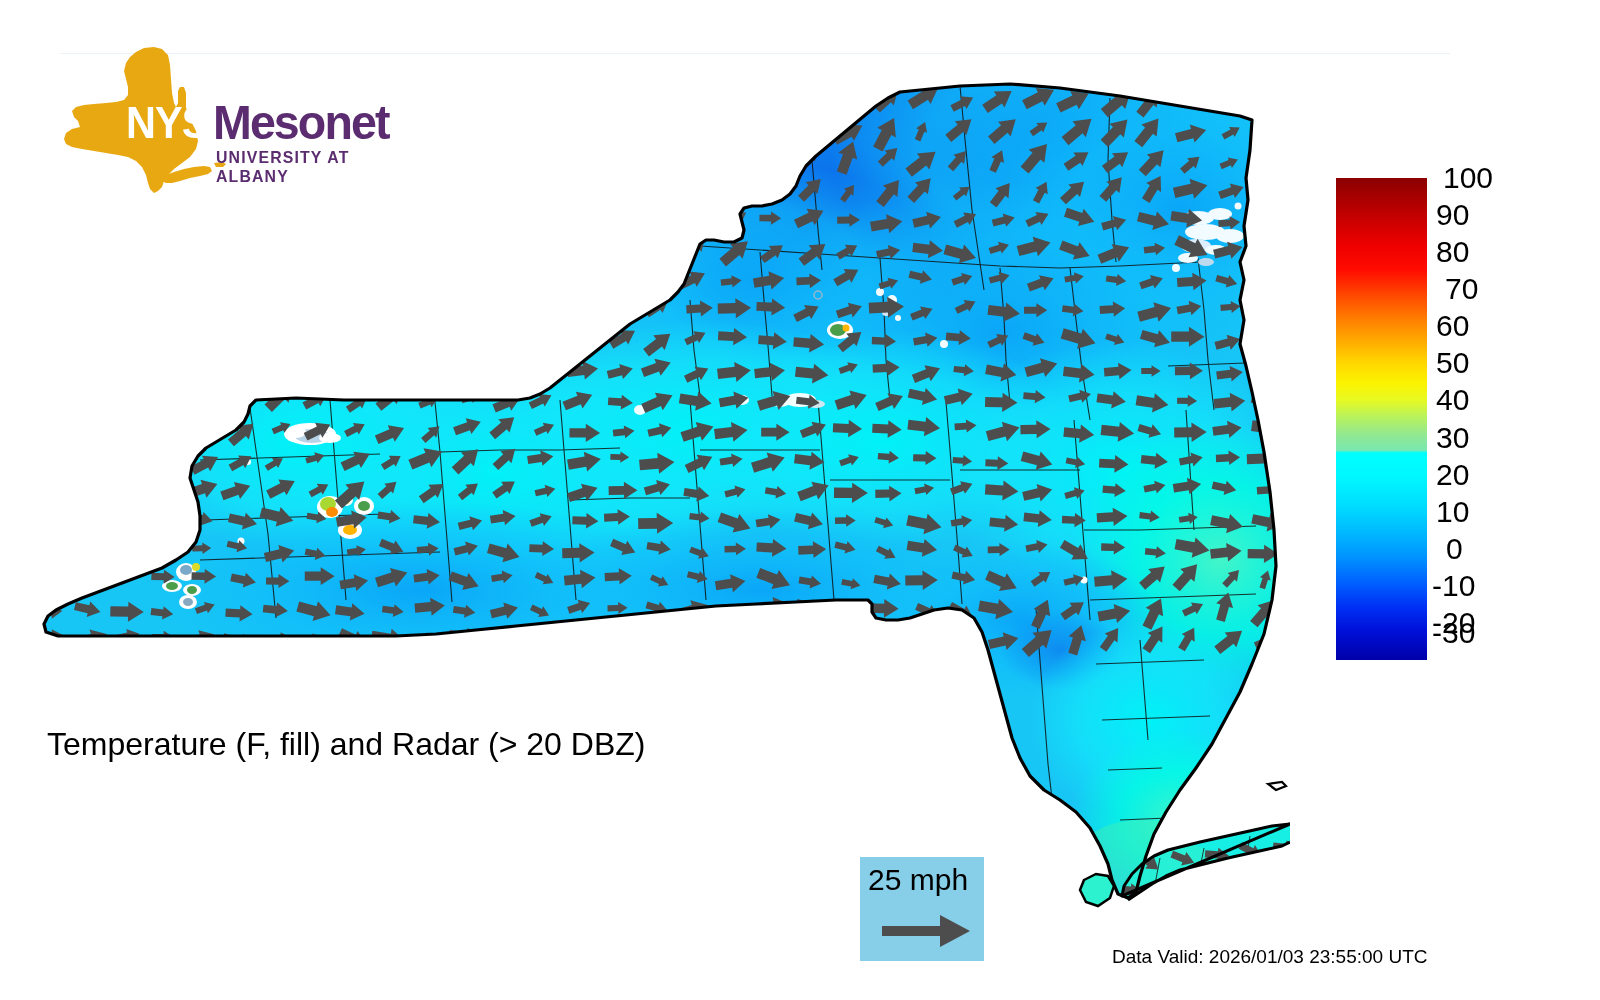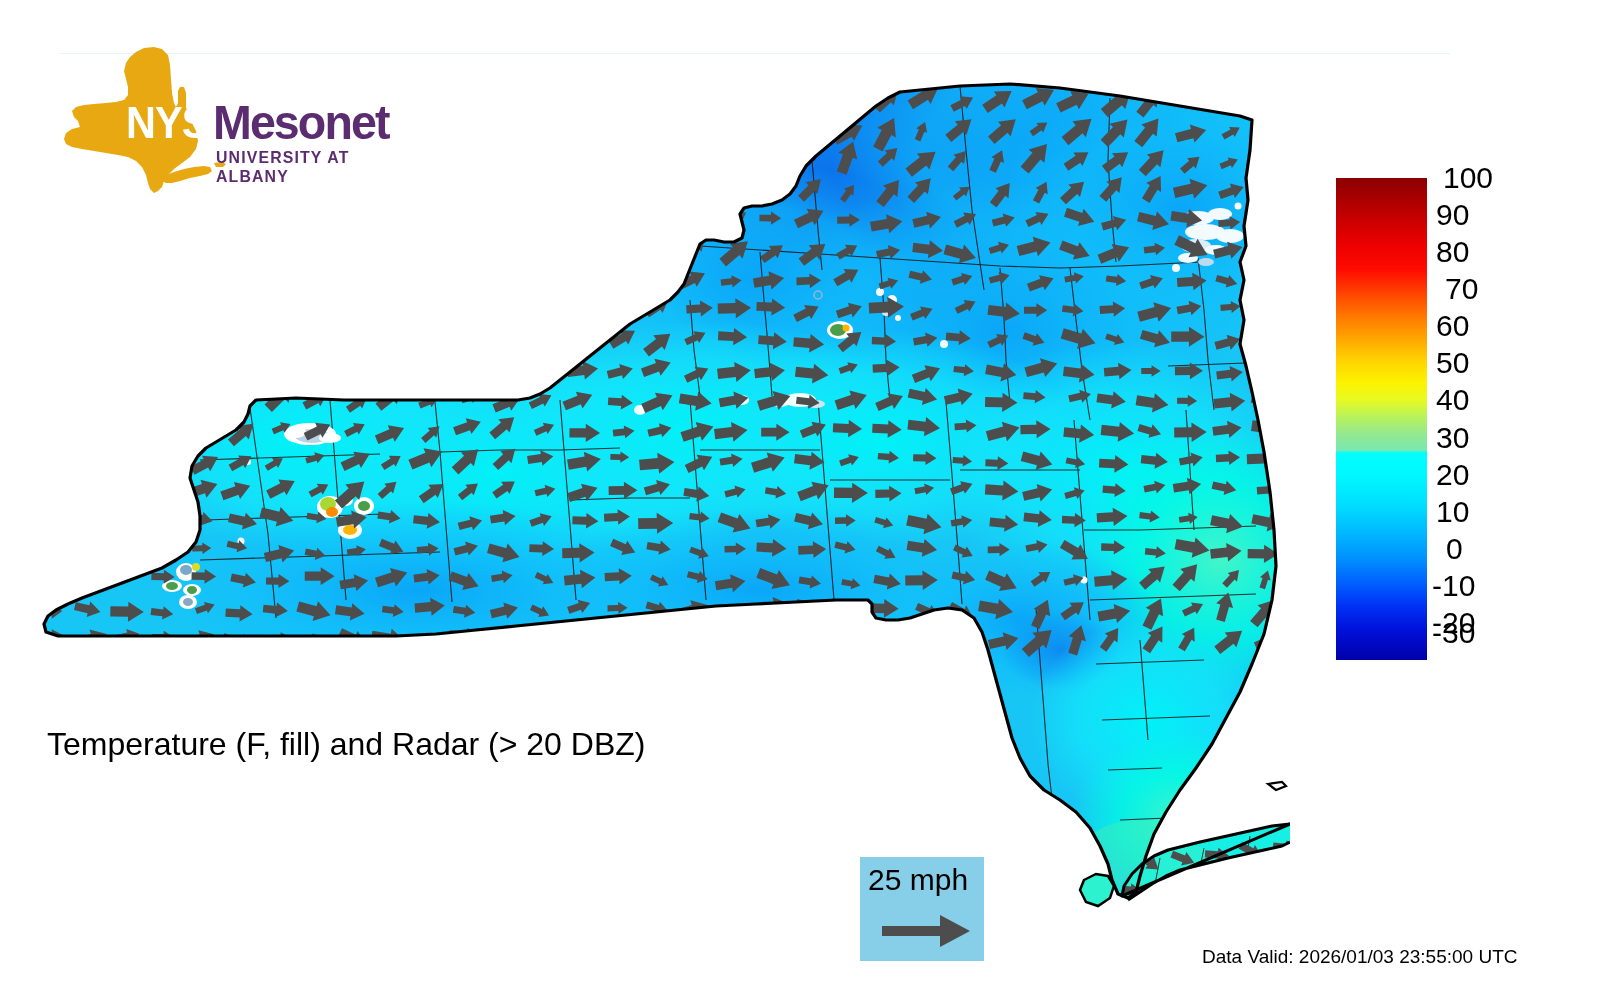--- a/index.html
+++ b/index.html
@@ -45,21 +45,21 @@
   .cap-line{font-size:32px;line-height:57px;white-space:nowrap;color:#000;}
 
   
   #wind-legend{position:absolute;left:852px;top:857px;width:124px;height:104px;
                background:#87cee8;margin-left:8px;}
   #wind-legend-label{position:absolute;left:8px;top:3px;font-size:30px;
                      line-height:40px;color:#000;white-space:nowrap;}
   #wind-legend-arrow{position:absolute;left:22px;top:54px;width:90px;height:40px;}
 
   
-  #data-valid{position:absolute;left:1202px;top:946px;font-size:19px;
+  #data-valid{position:absolute;left:1112px;top:946px;font-size:19px;
               white-space:nowrap;color:#000;}
 </style>
 </head>
 <body>
 
 <div id="logo-divider"></div>
 
 <div id="logo">
   <svg id="logo-state" viewBox="0 0 190 150" xmlns="http://www.w3.org/2000/svg">
     <path fill="#e8a812" d="M96,2 L104,4 L110,10 L112,20 L113,34 L114,48 L116,58

